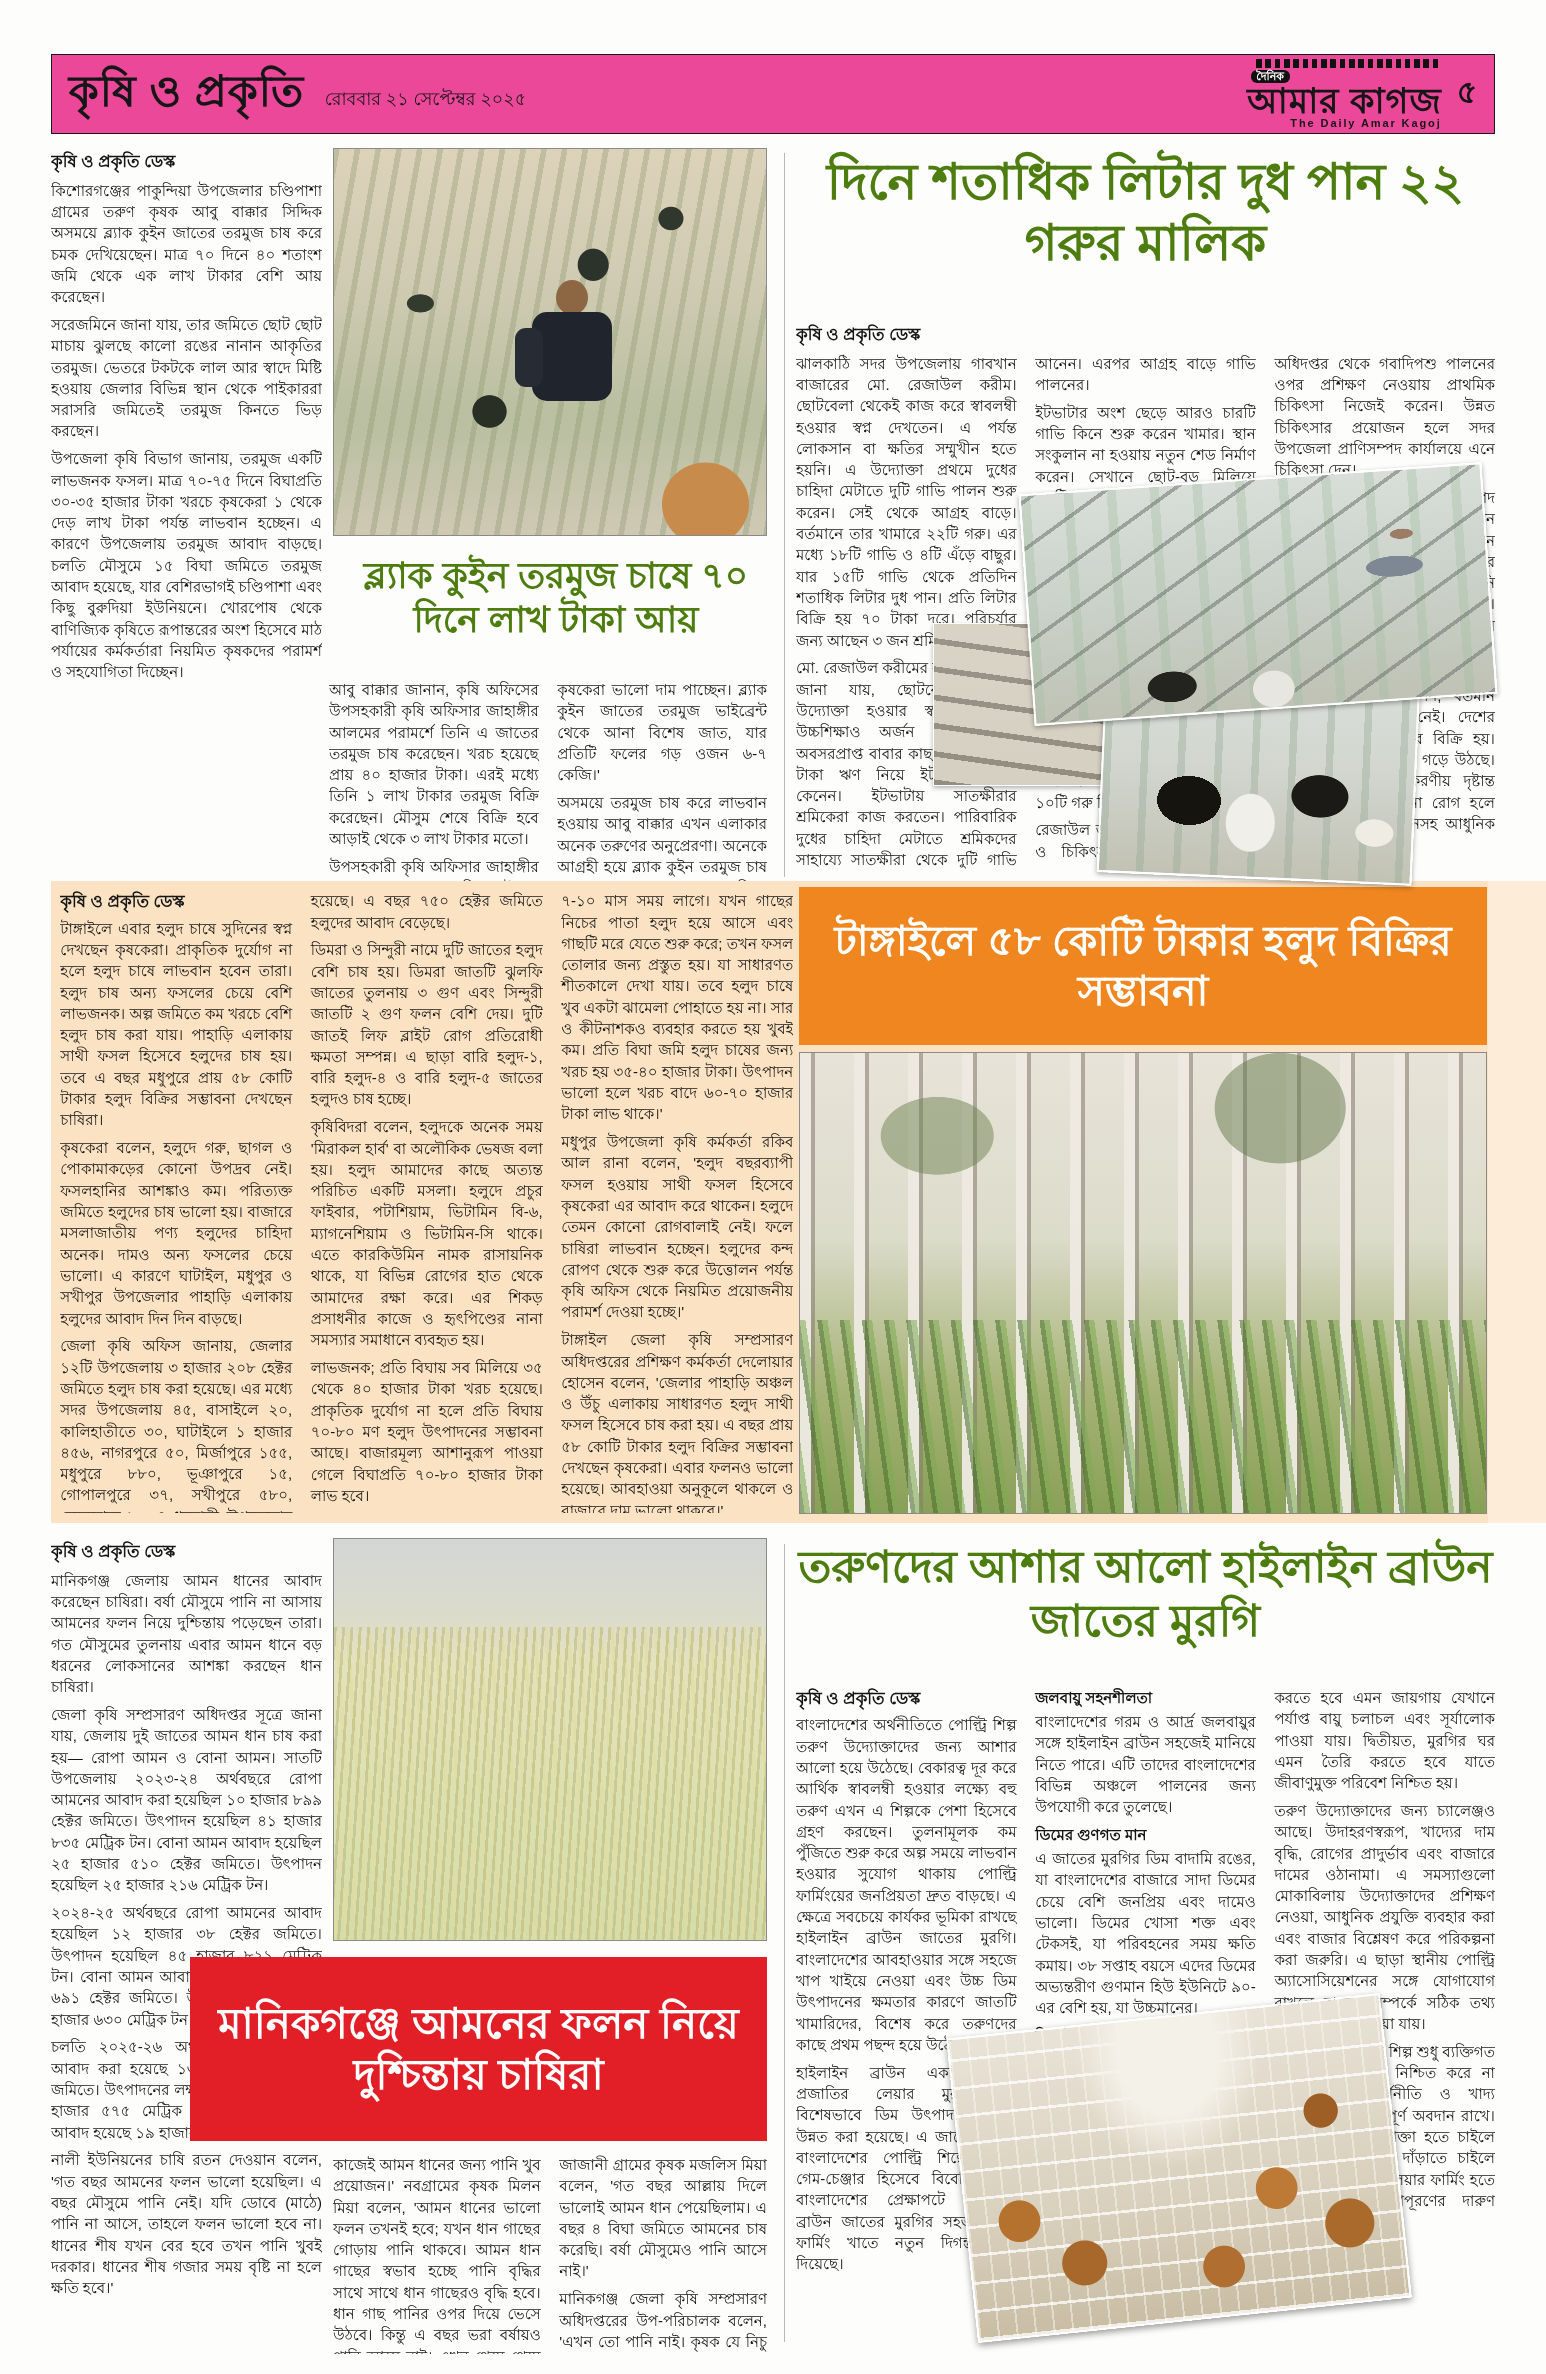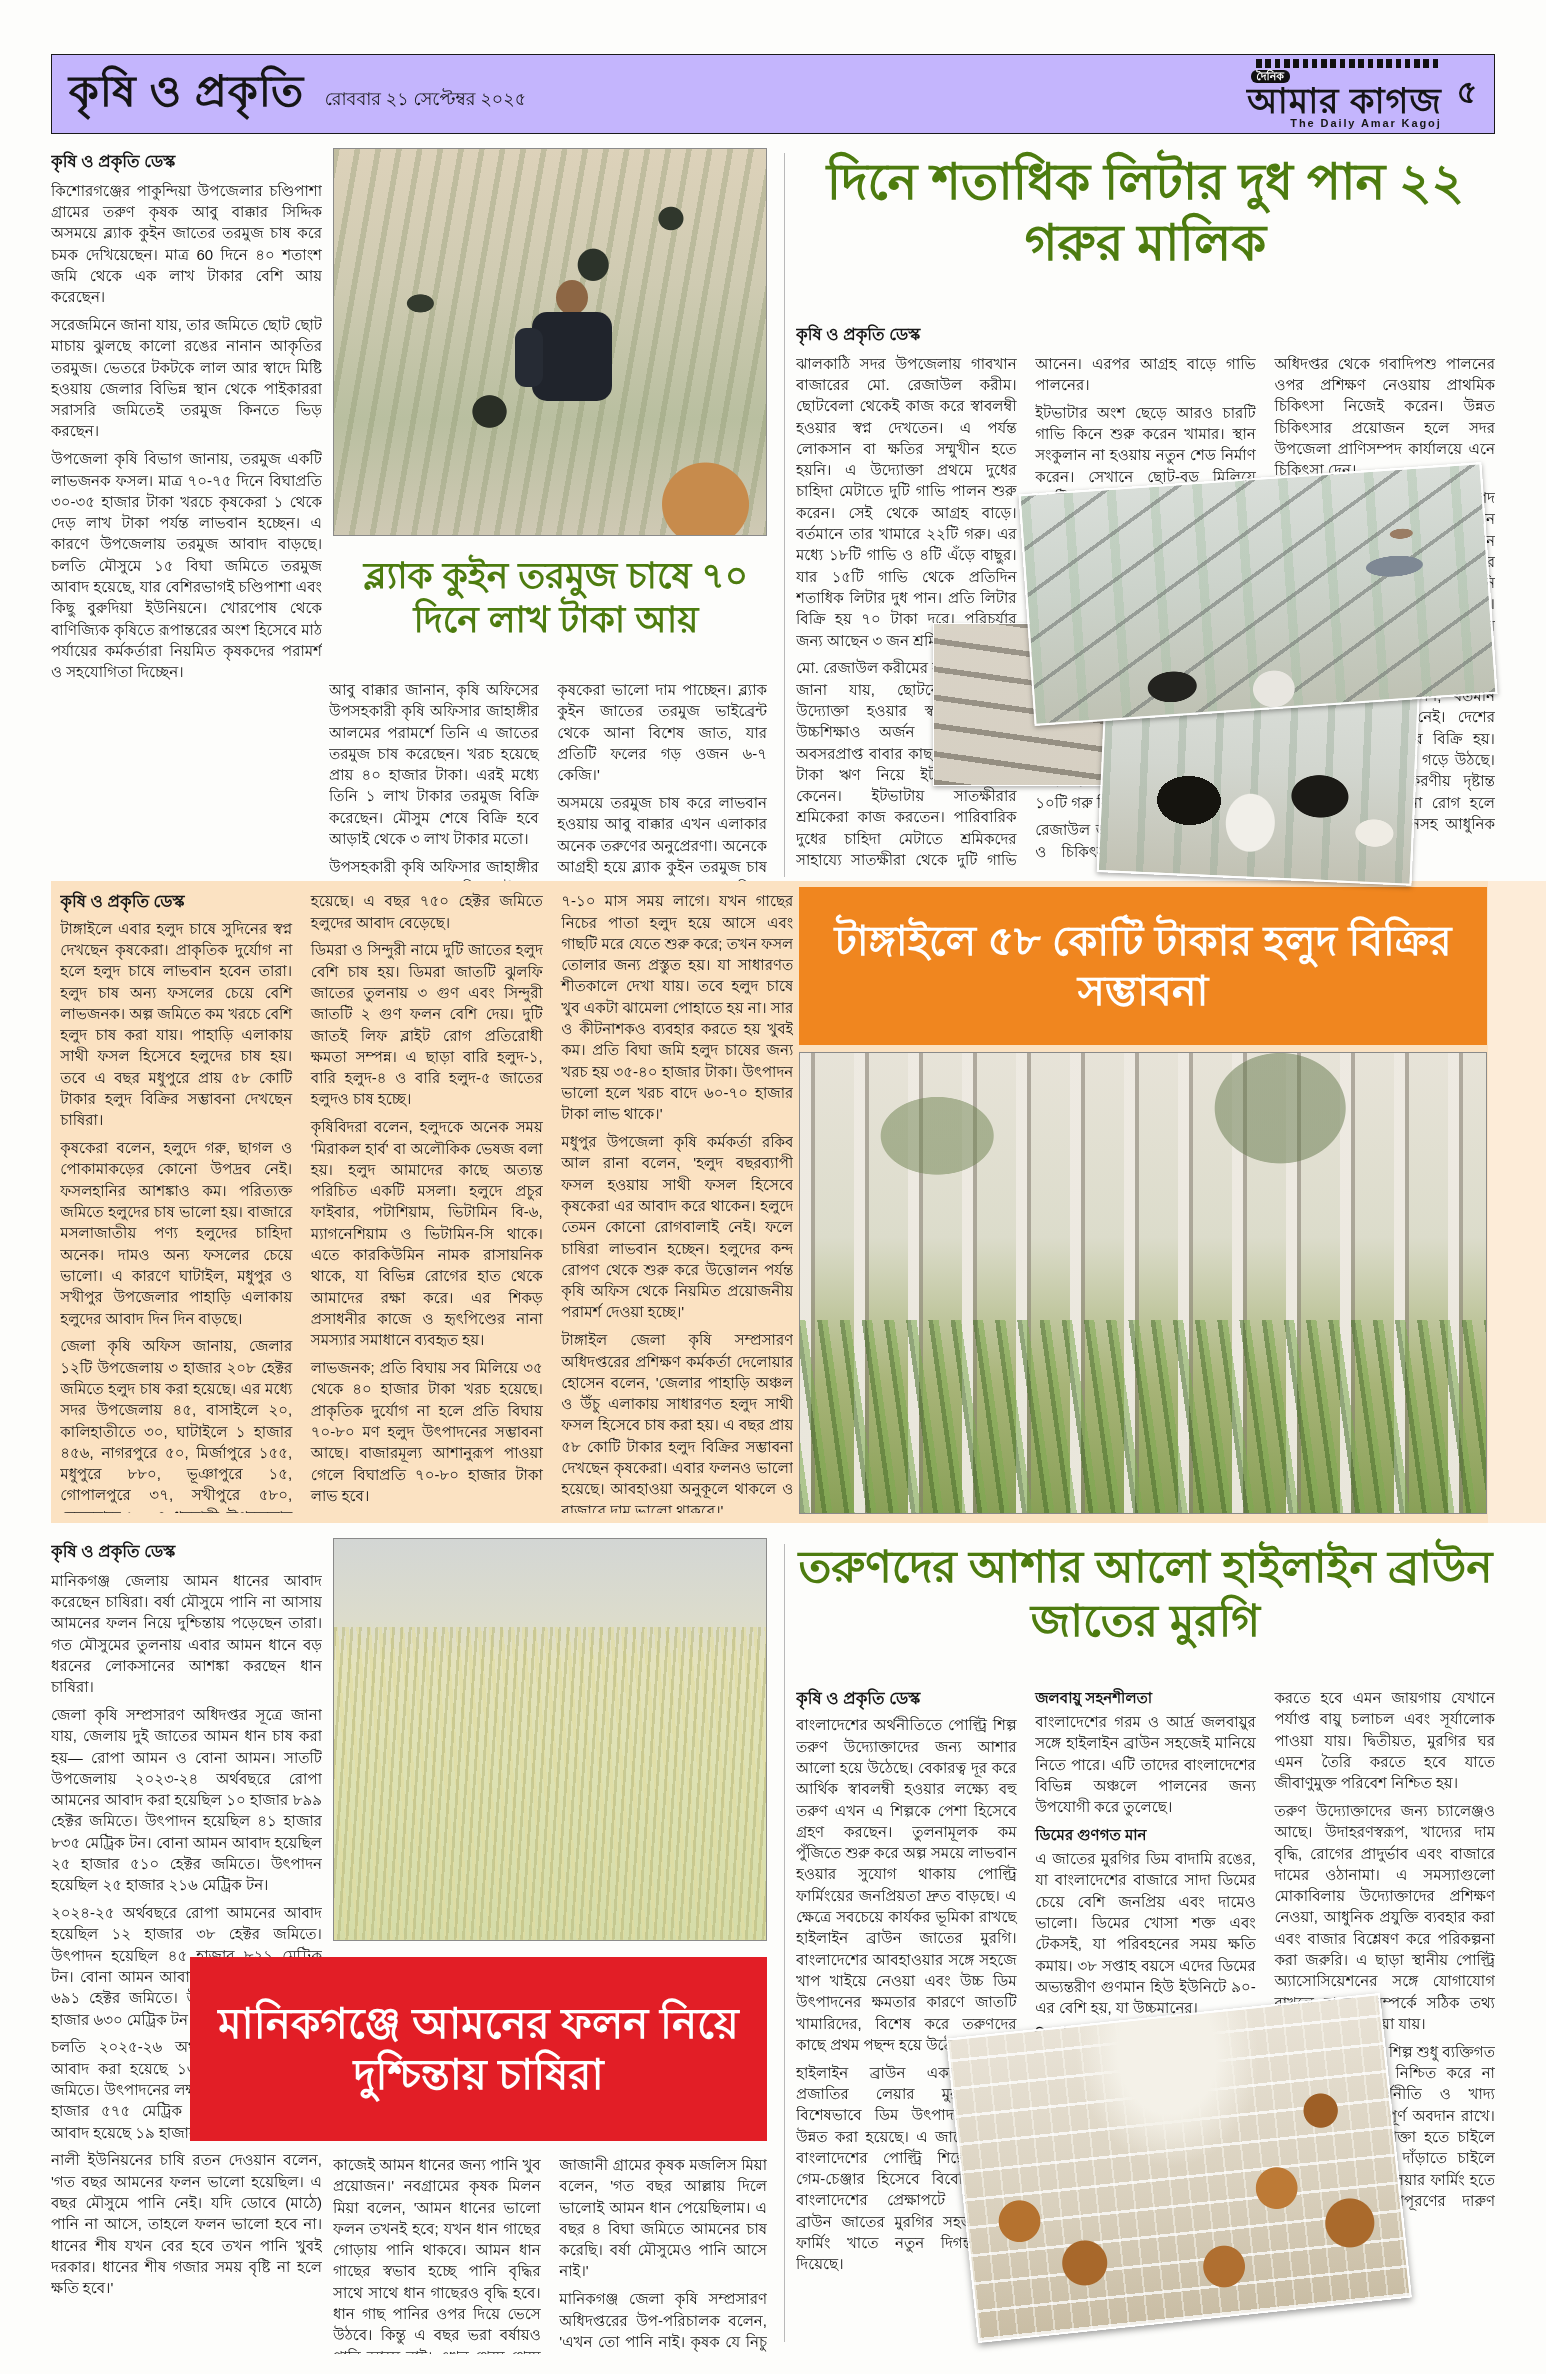--- a/index.html
+++ b/index.html
@@ -4,21 +4,21 @@
 <style>
   html,body{margin:0;padding:0;background:#9a9a9a;}
   *{box-sizing:border-box;}
   .page{
     position:relative;width:1546px;height:2375px;background:#fdfdfb;
     font-family:"Liberation Sans","DejaVu Sans",sans-serif;color:#161616;
     overflow:hidden;margin:0 auto;
   }
   
   .hdr{position:absolute;left:51px;top:54px;width:1444px;height:80px;
-    border:1.9px solid #1a1a1a;display:flex;align-items:center;padding:0 16.7px;background:#c4b5fd;}
+    border:1.9px solid #1a1a1a;display:flex;align-items:center;padding:0 16.7px;background:#ec4899;}
   .hdr .sect{font-size:43px;font-weight:800;letter-spacing:0.9px;}
   .hdr .date{font-size:17.6px;margin-left:20.4px;margin-top:13px;}
   .hdr .right{margin-left:auto;display:flex;align-items:center;gap:9.3px;}
   .mast{display:flex;flex-direction:column;align-items:flex-end;line-height:1;}
   .mast .flour{width:186px;height:9.3px;background:
      repeating-linear-gradient(90deg,#111 0 5.6px,transparent 5.6px 9.3px);margin-bottom:1.9px;}
   .mast .pre{font-size:11px;font-weight:700;background:#111;color:#fff;padding:0.9px 5.6px;align-self:flex-start;margin-left:3.7px;border-radius:6px;}
   .mast .name{font-size:35px;font-weight:900;letter-spacing:0.9px;}
   .mast .eng{font-size:11px;font-weight:700;letter-spacing:1.9px;}
   .pageno{font-size:32px;font-weight:800;margin-left:5.6px;}
@@ -141,21 +141,21 @@
         <div class="eng">The Daily Amar Kagoj</div>
       </div>
       <div class="pageno">৫</div>
     </div>
   </div>
 
   <div class="tl">
     <div class="c1 clip">
       <div class="kicker">কৃষি ও প্রকৃতি ডেস্ক</div>
       <div class="body">
-          <p>কিশোরগঞ্জের পাকুন্দিয়া উপজেলার চণ্ডিপাশা গ্রামের তরুণ কৃষক আবু বাক্কার সিদ্দিক অসময়ে ব্ল্যাক কুইন জাতের তরমুজ চাষ করে চমক দেখিয়েছেন। মাত্র 60 দিনে ৪০ শতাংশ জমি থেকে এক লাখ টাকার বেশি আয় করেছেন।</p>
+          <p>কিশোরগঞ্জের পাকুন্দিয়া উপজেলার চণ্ডিপাশা গ্রামের তরুণ কৃষক আবু বাক্কার সিদ্দিক অসময়ে ব্ল্যাক কুইন জাতের তরমুজ চাষ করে চমক দেখিয়েছেন। মাত্র ৭০ দিনে ৪০ শতাংশ জমি থেকে এক লাখ টাকার বেশি আয় করেছেন।</p>
           <p>সরেজমিনে জানা যায়, তার জমিতে ছোট ছোট মাচায় ঝুলছে কালো রঙের নানান আকৃতির তরমুজ। ভেতরে টকটকে লাল আর স্বাদে মিষ্টি হওয়ায় জেলার বিভিন্ন স্থান থেকে পাইকাররা সরাসরি জমিতেই তরমুজ কিনতে ভিড় করছেন।</p>
           <p>উপজেলা কৃষি বিভাগ জানায়, তরমুজ একটি লাভজনক ফসল। মাত্র ৭০-৭৫ দিনে বিঘাপ্রতি ৩০-৩৫ হাজার টাকা খরচে কৃষকেরা ১ থেকে দেড় লাখ টাকা পর্যন্ত লাভবান হচ্ছেন। এ কারণে উপজেলায় তরমুজ আবাদ বাড়ছে। চলতি মৌসুমে ১৫ বিঘা জমিতে তরমুজ আবাদ হয়েছে, যার বেশিরভাগই চণ্ডিপাশা এবং কিছু বুরুদিয়া ইউনিয়নে। খোরপোষ থেকে বাণিজ্যিক কৃষিতে রূপান্তরের অংশ হিসেবে মাঠ পর্যায়ের কর্মকর্তারা নিয়মিত কৃষকদের পরামর্শ ও সহযোগিতা দিচ্ছেন।</p>
         </div>
     </div>
     <div class="ph photo">
       <div class="figman">
         <div class="head"></div>
           <div class="torso"></div>
           <div class="arm"></div>
       </div>

